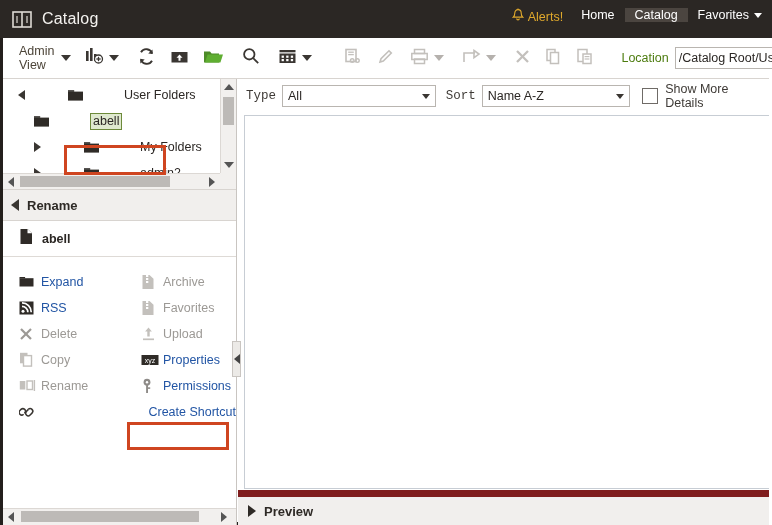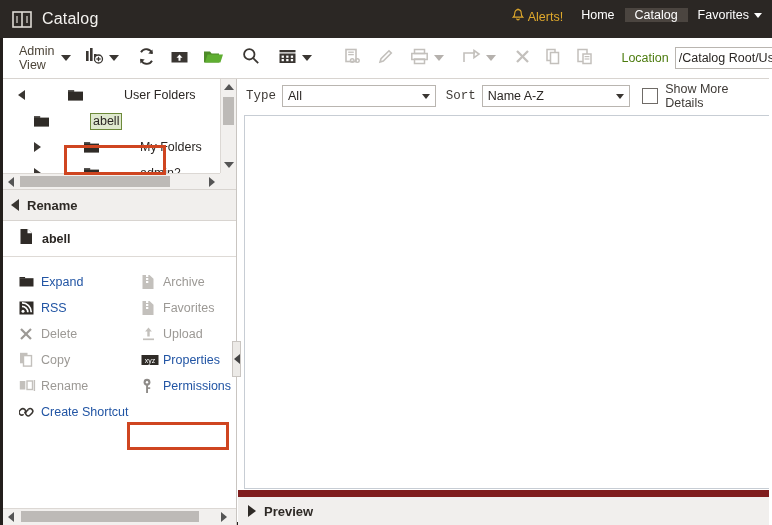--- a/index.html
+++ b/index.html
@@ -205,21 +205,21 @@
     background: #fff;
   }
   .task-item {
     display: flex; align-items: center;
     height: 21px; padding-left: 16px;
     font-size: 12.5px;
   }
   .task-item .t-ic { width:18px; display:flex; align-items:center; justify-content:flex-start; margin-right:4px;}
   .task-item .t-lbl { color: #2255a4; }
   .task-item.disabled .t-lbl { color: #9c9995; }
-  .task-item.full { grid-column: 1 / span 2; }
+  .task-item.full { grid-column: 1 / span 2; justify-content: space-between; }
 
   
   .hl-box {
     position: absolute;
     border: 3px solid #cf4520;
     pointer-events: none;
     z-index: 30;
   }
 
   

